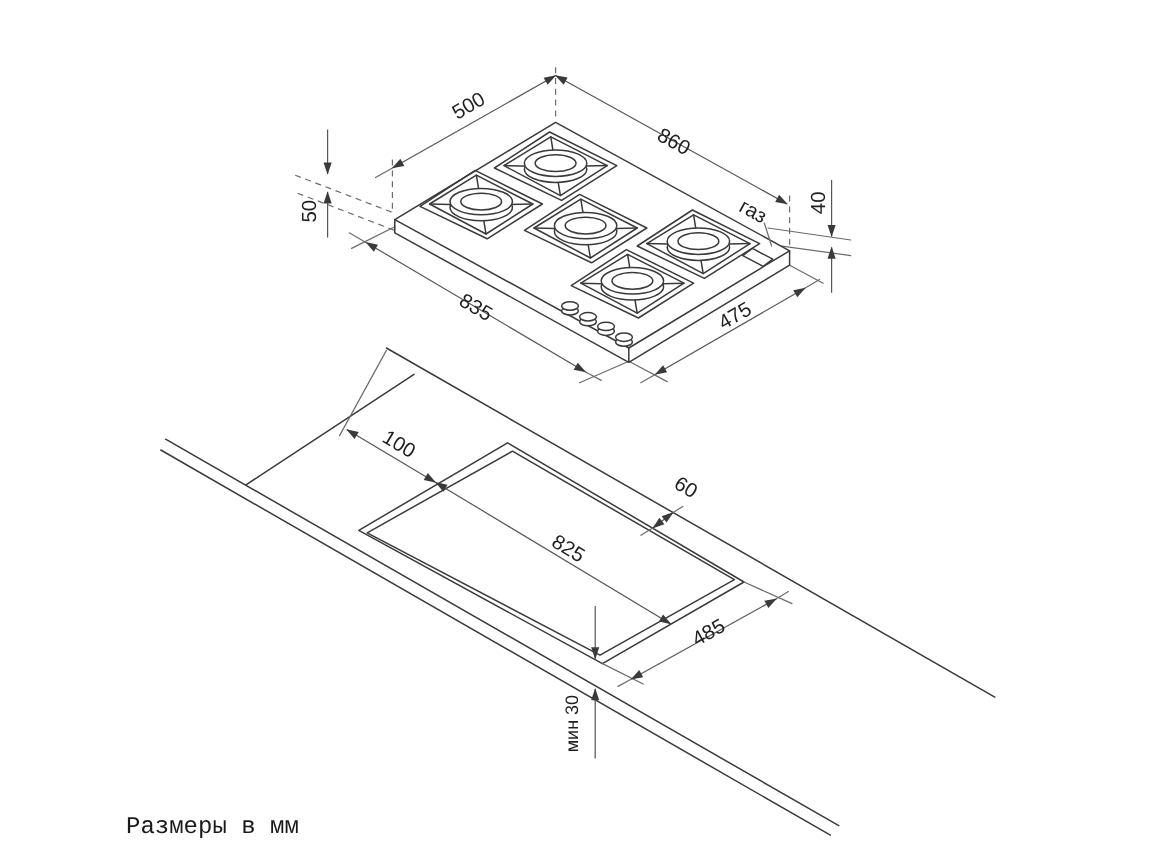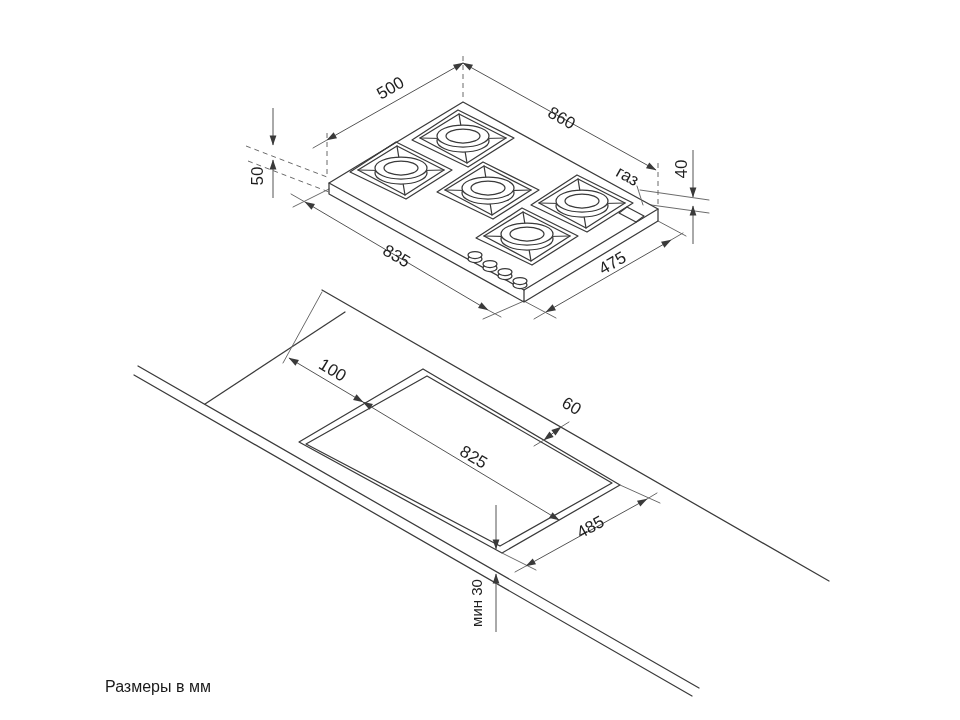--- a/index.html
+++ b/index.html
@@ -8,22 +8,22 @@
   svg{position:absolute;left:0;top:0;}
   .obj{stroke:#3a3a3a;stroke-width:1.25;fill:none;stroke-linejoin:round;stroke-linecap:round;}
   .objw{stroke:#3a3a3a;stroke-width:1.25;fill:#ffffff;stroke-linejoin:round;}
   .thin{stroke:#6b6b6b;stroke-width:1;fill:none;stroke-linecap:round;}
   .dash{stroke:#6b6b6b;stroke-width:1;fill:none;stroke-dasharray:5 4;}
   .dim{stroke:#555555;stroke-width:1;fill:none;}
   .dim-text{font-family:"Liberation Sans", sans-serif;font-size:17px;fill:#1f1f1f;
             text-anchor:middle;dominant-baseline:middle;}
   .dim-text-small{font-family:"Liberation Sans", sans-serif;font-size:15px;fill:#1f1f1f;
             text-anchor:middle;dominant-baseline:middle;}
-  .caption{position:absolute;left:105px;top:678px;font-size:16px;color:#1a1a1a;
-           font-family:Liberation Sans, sans-serif;text-align:right;}
+  .caption{position:absolute;left:105px;top:678px;font-size:20px;color:#1a1a1a;
+           font-family:Liberation Mono, monospace;text-align:right;}
 </style>
 </head>
 <body>
 
 <div class="page">
 <svg width="960" height="720" viewBox="0 0 960 720">
   <defs>
     <marker id="arr" viewBox="0 0 10 8" refX="9.5" refY="4" markerWidth="11" markerHeight="8.5" orient="auto-start-reverse" markerUnits="userSpaceOnUse">
       <path d="M0.5,0.8 L10,4 L0.5,7.2 z" fill="#3a3a3a"></path>
     </marker>

